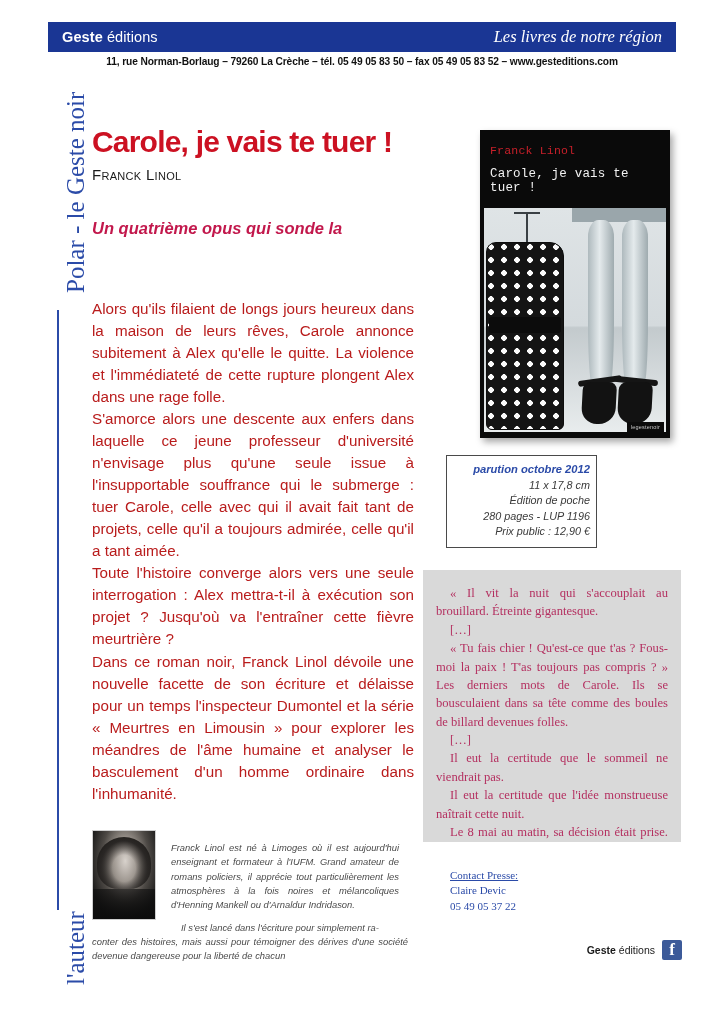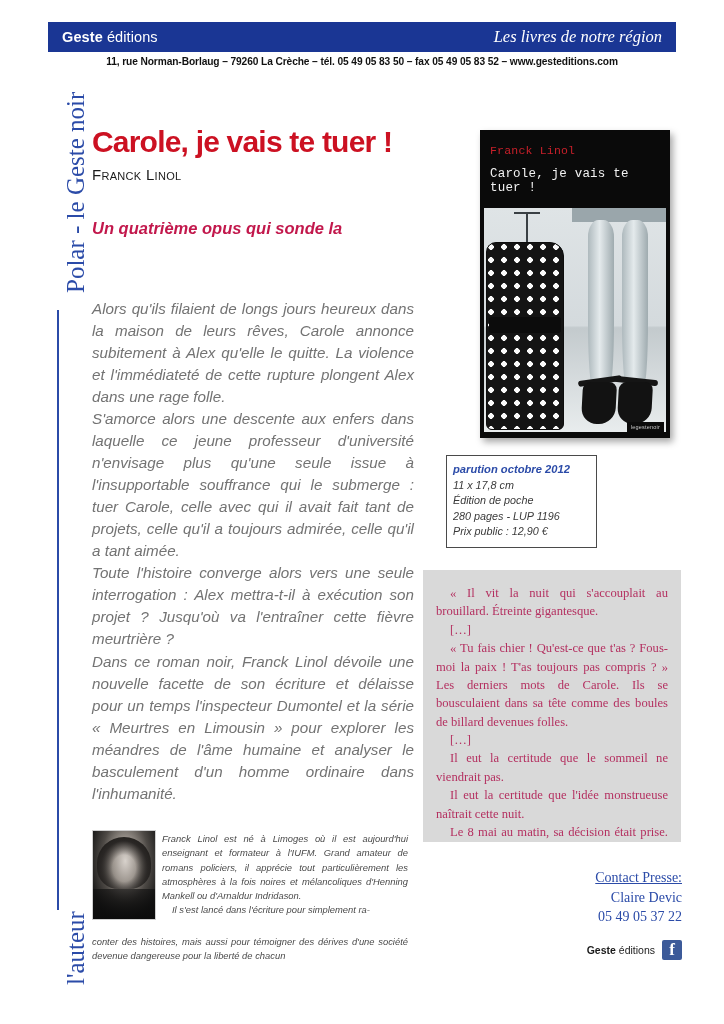--- a/index.html
+++ b/index.html
@@ -127,23 +127,22 @@
     font-style: italic;
     line-height: 1.32;
   }
 
   
   .body-copy {
     position: absolute;
     left: 92px;
     top: 298px;
     width: 322px;
-    color: #737373;
+    color: #b91c1c;
     font-size: 15.2px;
-    font-style: italic;
     line-height: 1.45;
     text-align: justify;
   }
   .body-copy p { margin: 0; }
 
   
   .cover-wrap {
     position: absolute;
     left: 480px;
     top: 130px;
@@ -266,21 +265,21 @@
 
   
   .pubinfo {
     position: absolute;
     left: 446px;
     top: 455px;
     width: 151px;
     border: 1.6px solid #4a4a4a;
     box-sizing: border-box;
     padding: 6px 6px 8px 6px;
-    text-align: left;
+    text-align: right;
     font-style: italic;
     line-height: 1.42;
   }
   .pubinfo .l1 { color: #2b4ba8; font-weight: bold; font-size: 11.2px; }
   .pubinfo .ln { color: #3a3a3a; font-size: 10.8px; }
 
   
   .excerpt {
     position: absolute;
     left: 423px;
@@ -327,44 +326,43 @@
     position: absolute;
     left: 162px;
     top: 832px;
     width: 246px;
     color: #4a4a4a;
     font-size: 9.4px;
     font-style: italic;
     line-height: 1.52;
     text-align: justify;
   }
-  .bio-text p { margin: 0; }
+  .bio-text p { margin: 9px; }
   .bio-text p.second { text-indent: 10px; }
   .bio-wrap2 {
     position: absolute;
     left: 92px;
     top: 935px;
     width: 316px;
     color: #4a4a4a;
     font-size: 9.4px;
     font-style: italic;
     line-height: 1.52;
     text-align: justify;
   }
 
   
   .contact {
     position: absolute;
     left: 450px;
     top: 868px;
     width: 232px;
-    text-align: right;
     color: #2b4ba8;
     font-family: "Liberation Serif", serif;
-    font-size: 14px;
+    font-size: 11px;
     line-height: 1.4;
   }
   .contact .head { text-decoration: underline; }
   .contact-foot {
     position: absolute;
     left: 450px;
     top: 940px;
     width: 232px;
     display: flex;
     align-items: center;

